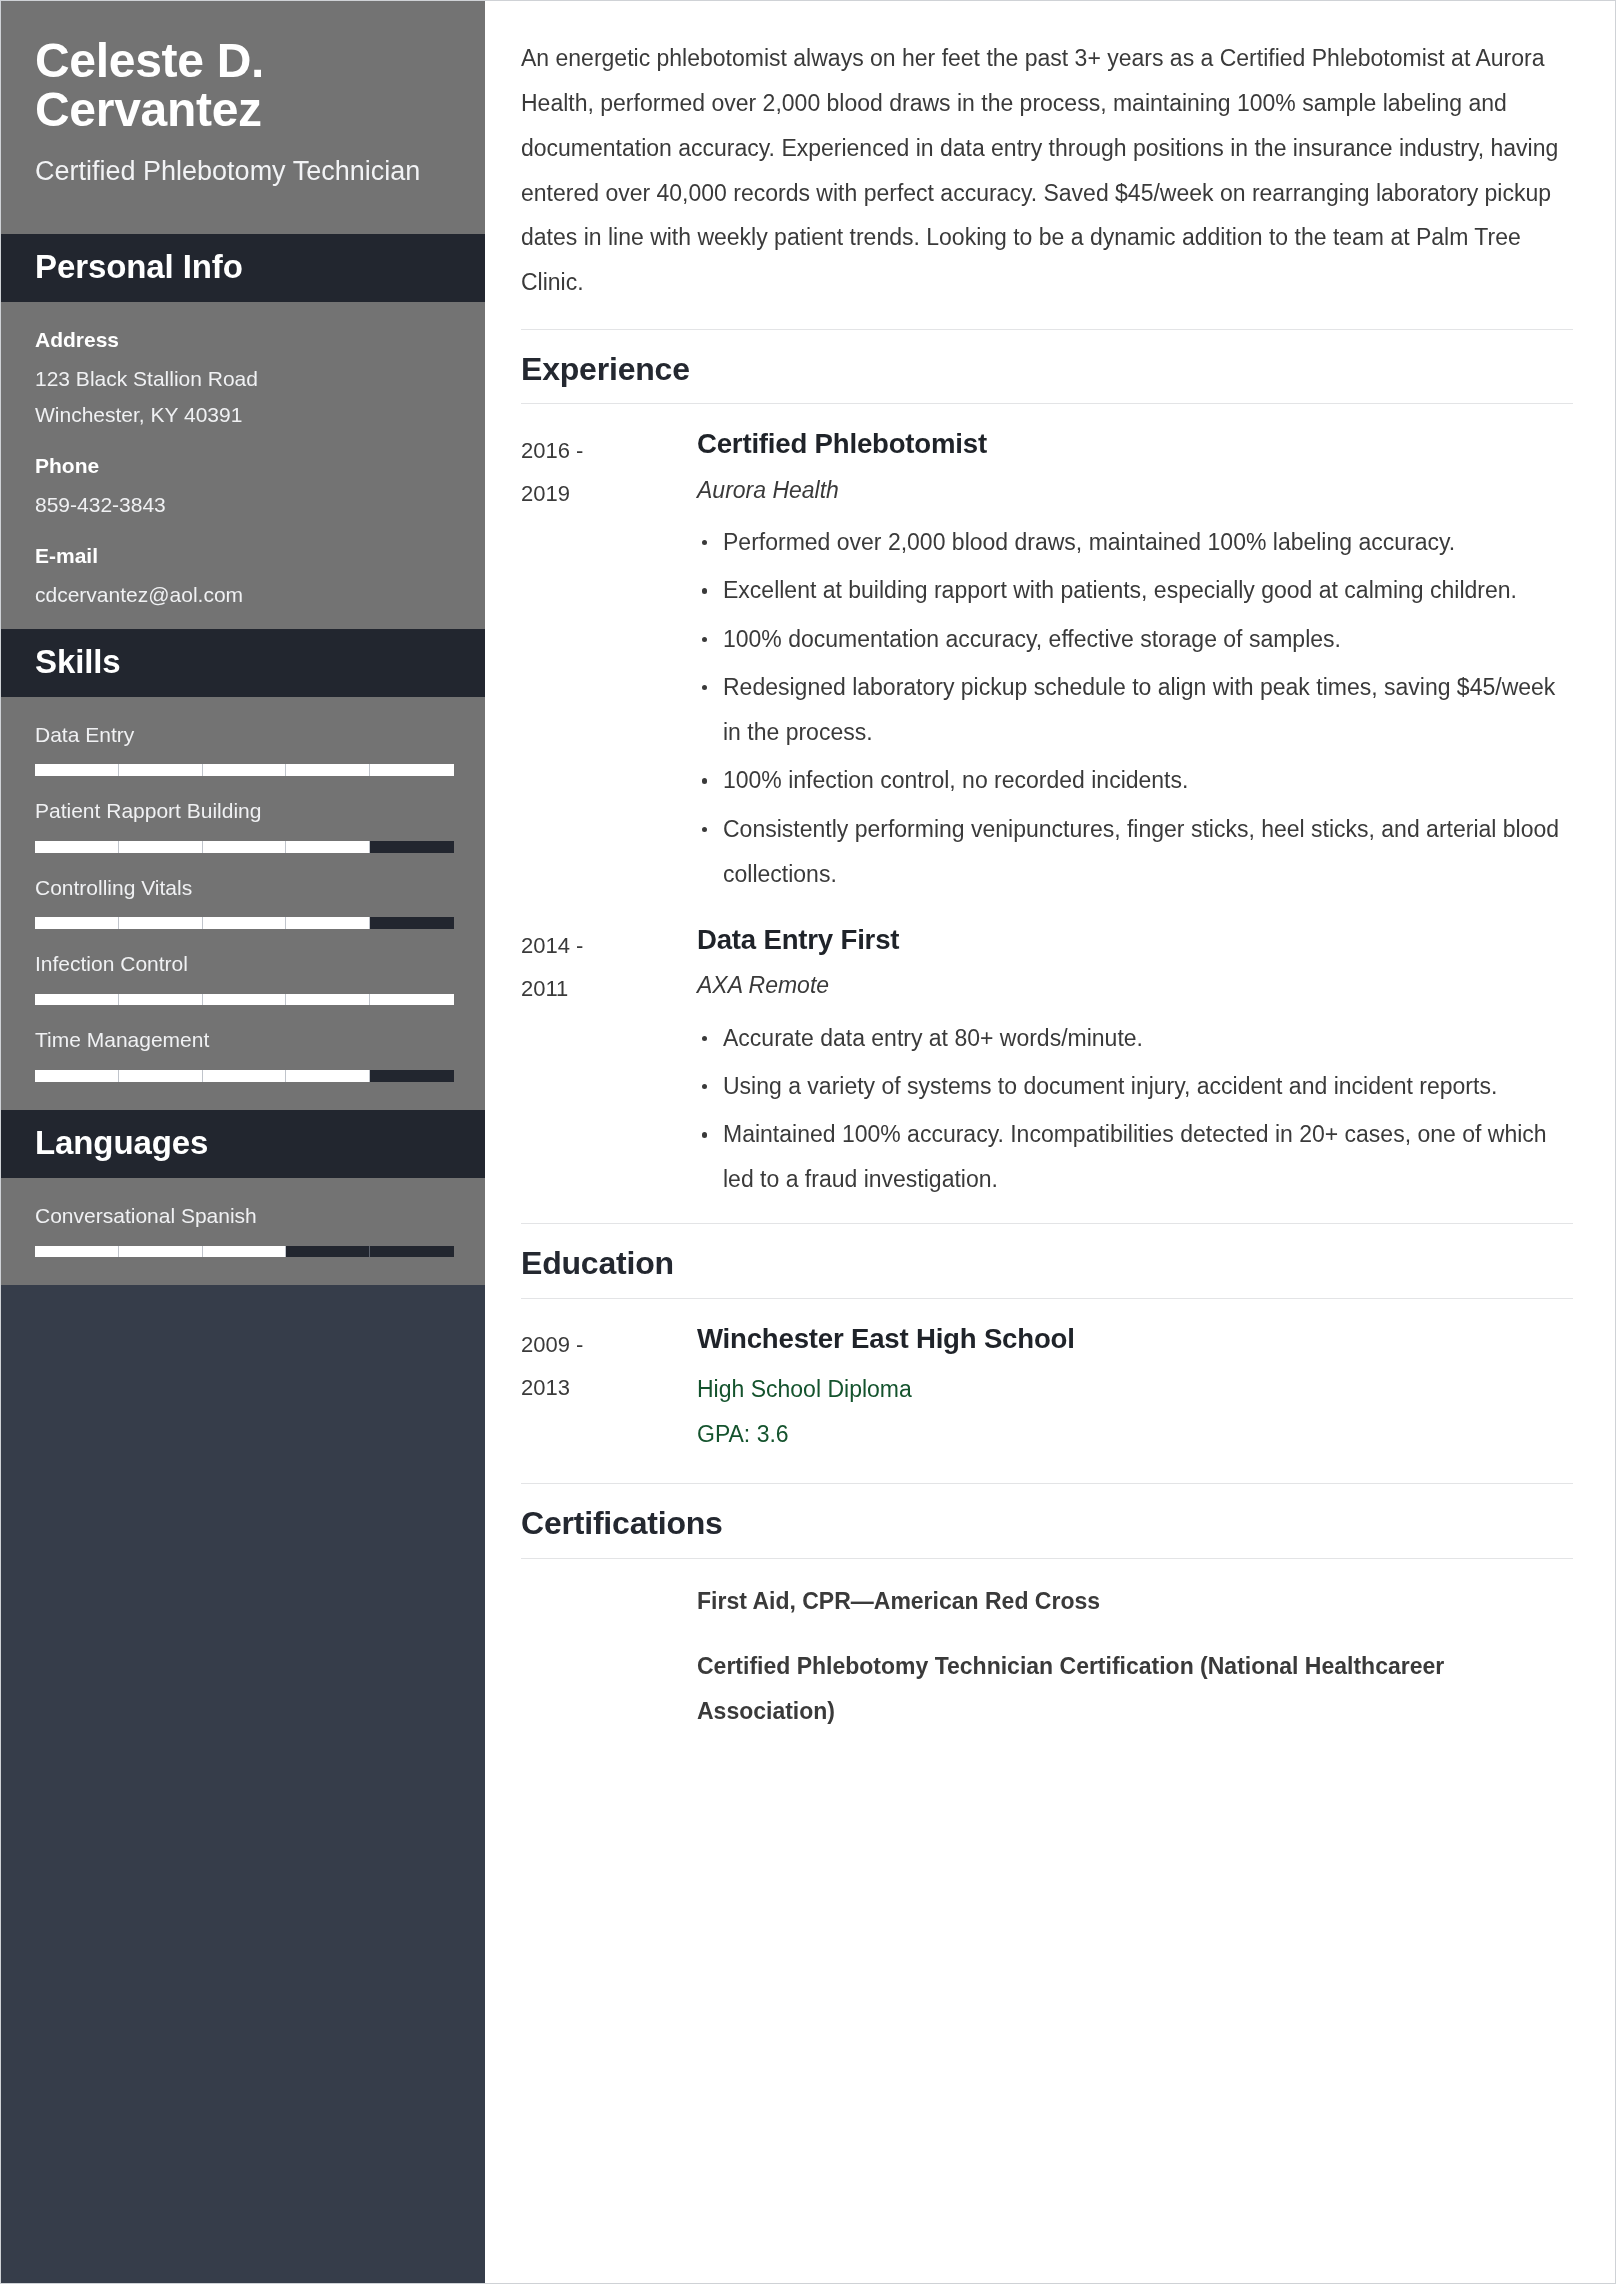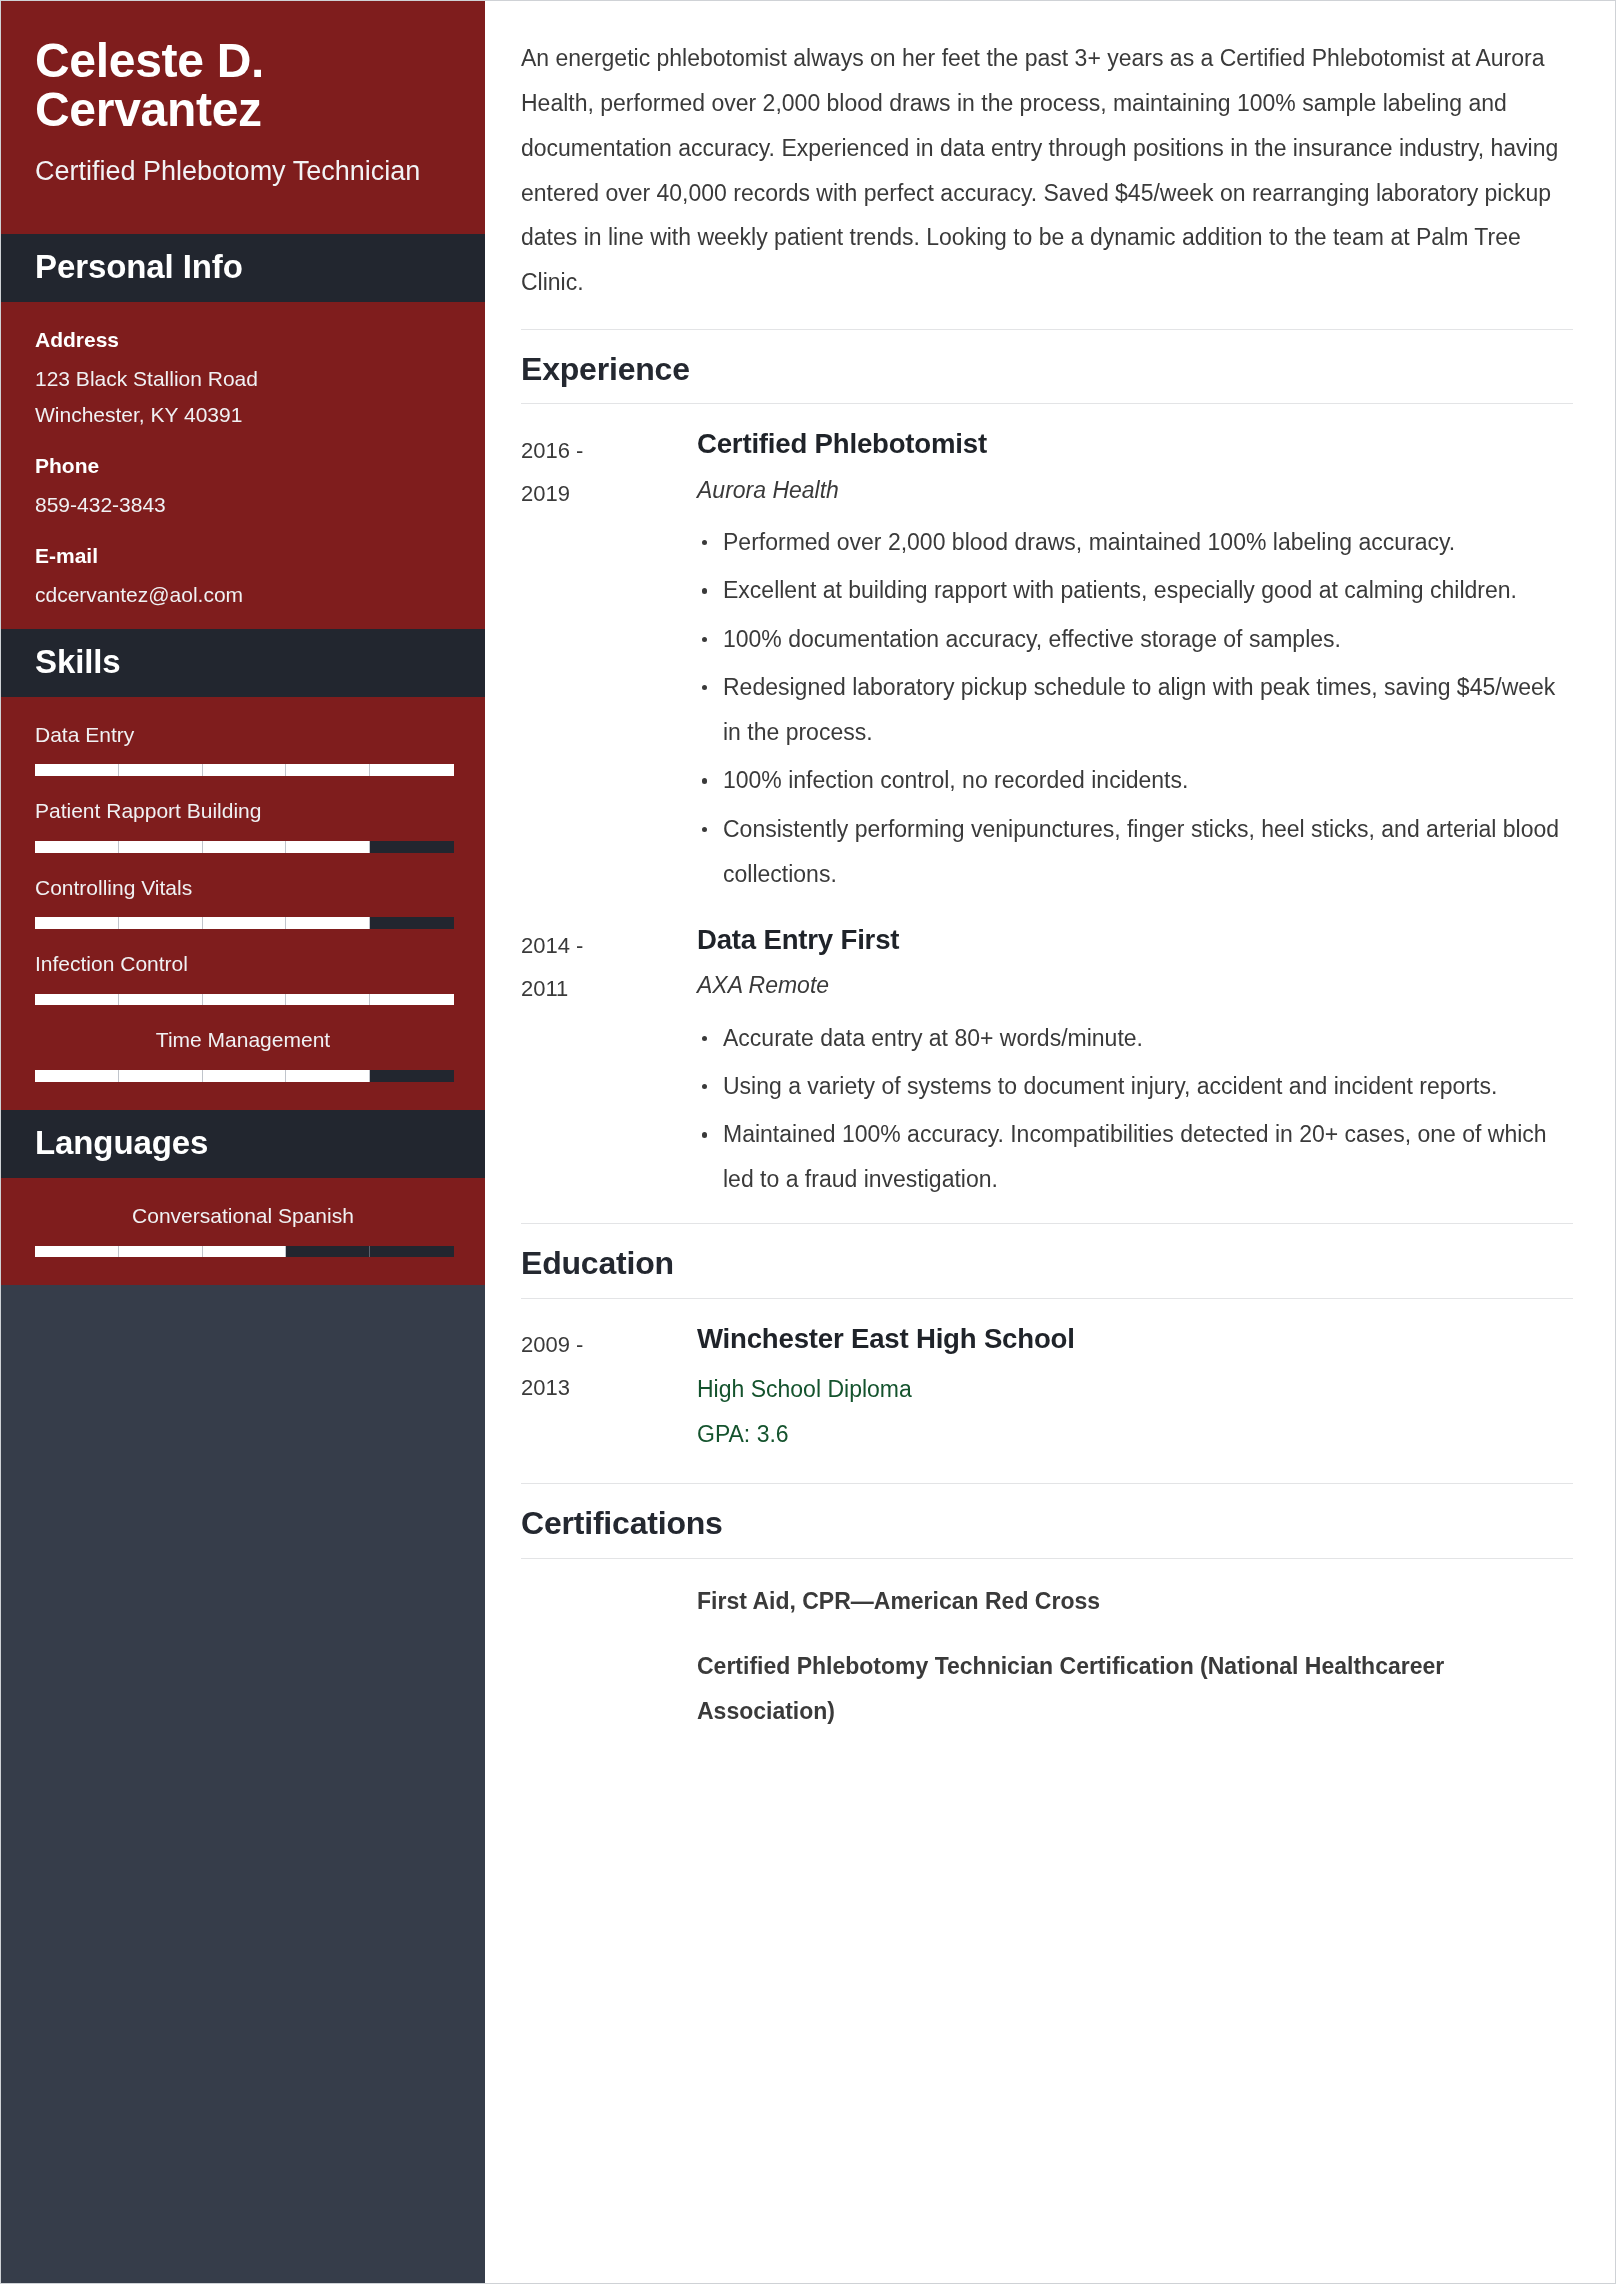--- a/index.html
+++ b/index.html
@@ -21,21 +21,21 @@
     display: flex;
     align-items: stretch;
     overflow: hidden;
     position: relative;
   }
 
   
   .sidebar {
     width: 484px;
     flex: 0 0 484px;
-    background: #7f1d1d;
+    background: #737373;
     color: #ffffff;
     display: flex;
     flex-direction: column;
     align-items: stretch;
   }
 
   .sidebar-head {
     padding: 36px 34px 46px 34px;
   }
 
@@ -90,21 +90,21 @@
 
   .info-group { margin-bottom: 23.5px; }
   .info-group:last-child { margin-bottom: 0; }
 
   
   .skill-body {
     padding: 23.5px 34px 23.5px 34px;
   }
 
   .skill-row { margin-bottom: 21px; }
-  .skill-row:last-child { margin-bottom: 4.7px; text-align: center; }
+  .skill-row:last-child { margin-bottom: 4.7px; }
 
   .skill-name {
     font-size: 21px;
     line-height: 1.3;
     font-weight: 400;
     color: #f0f1f3;
     margin-bottom: 16.4px;
   }
 
   .skill-bar {

